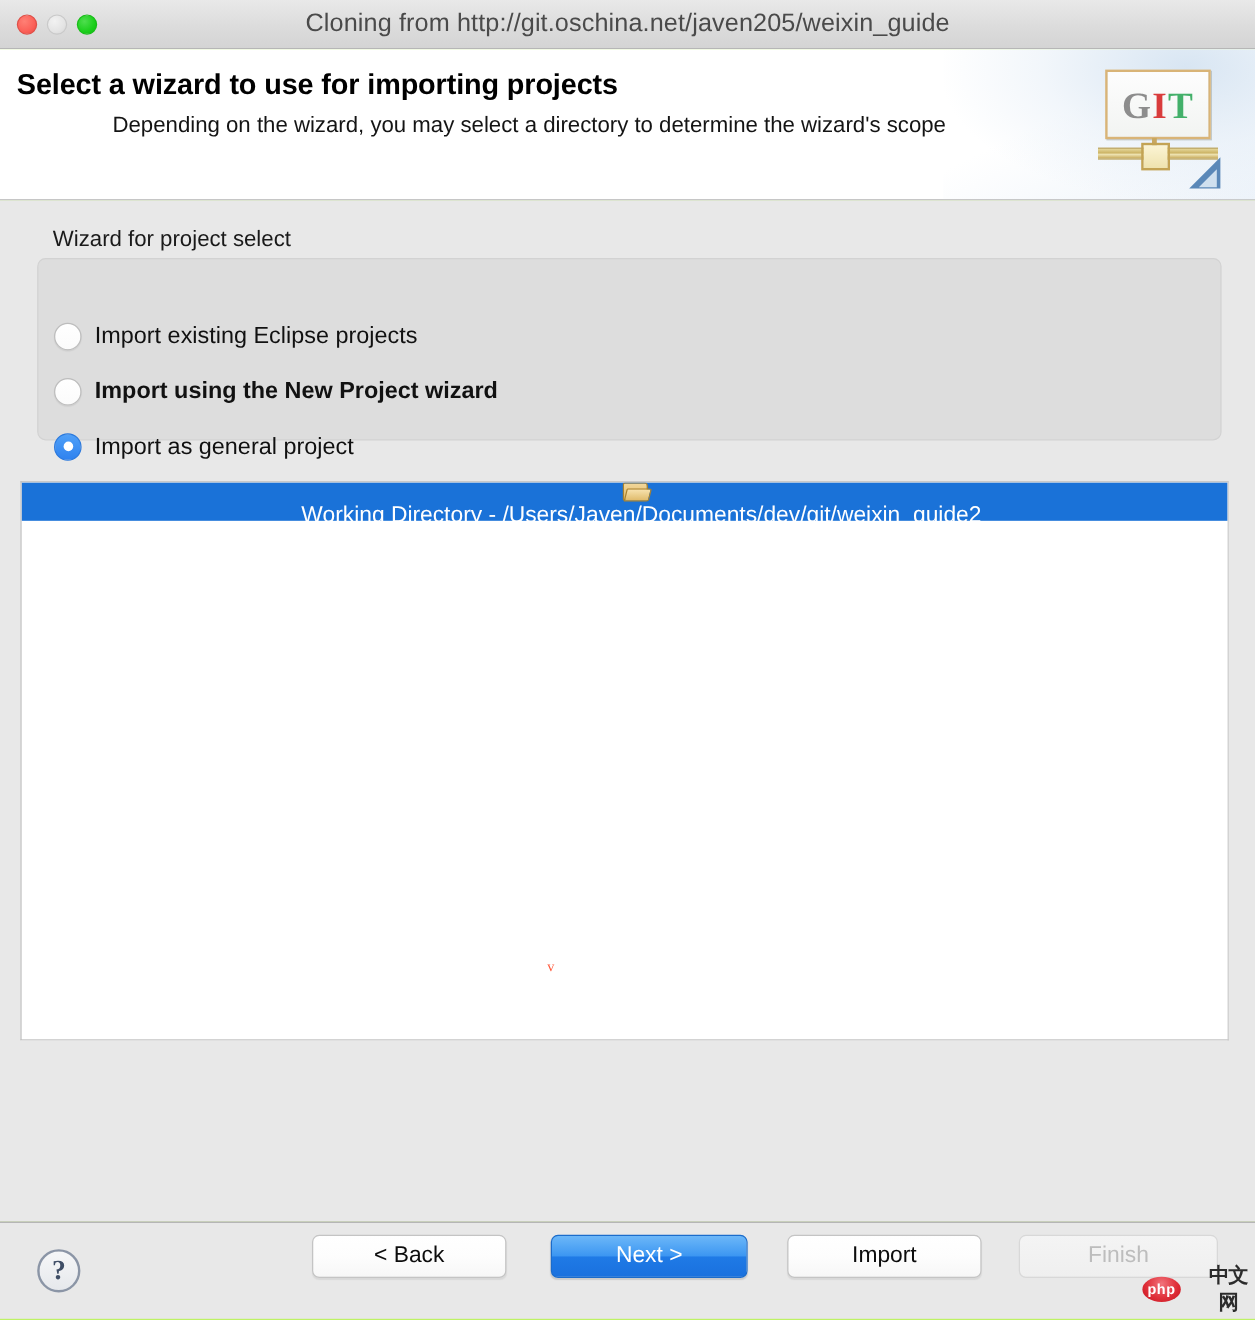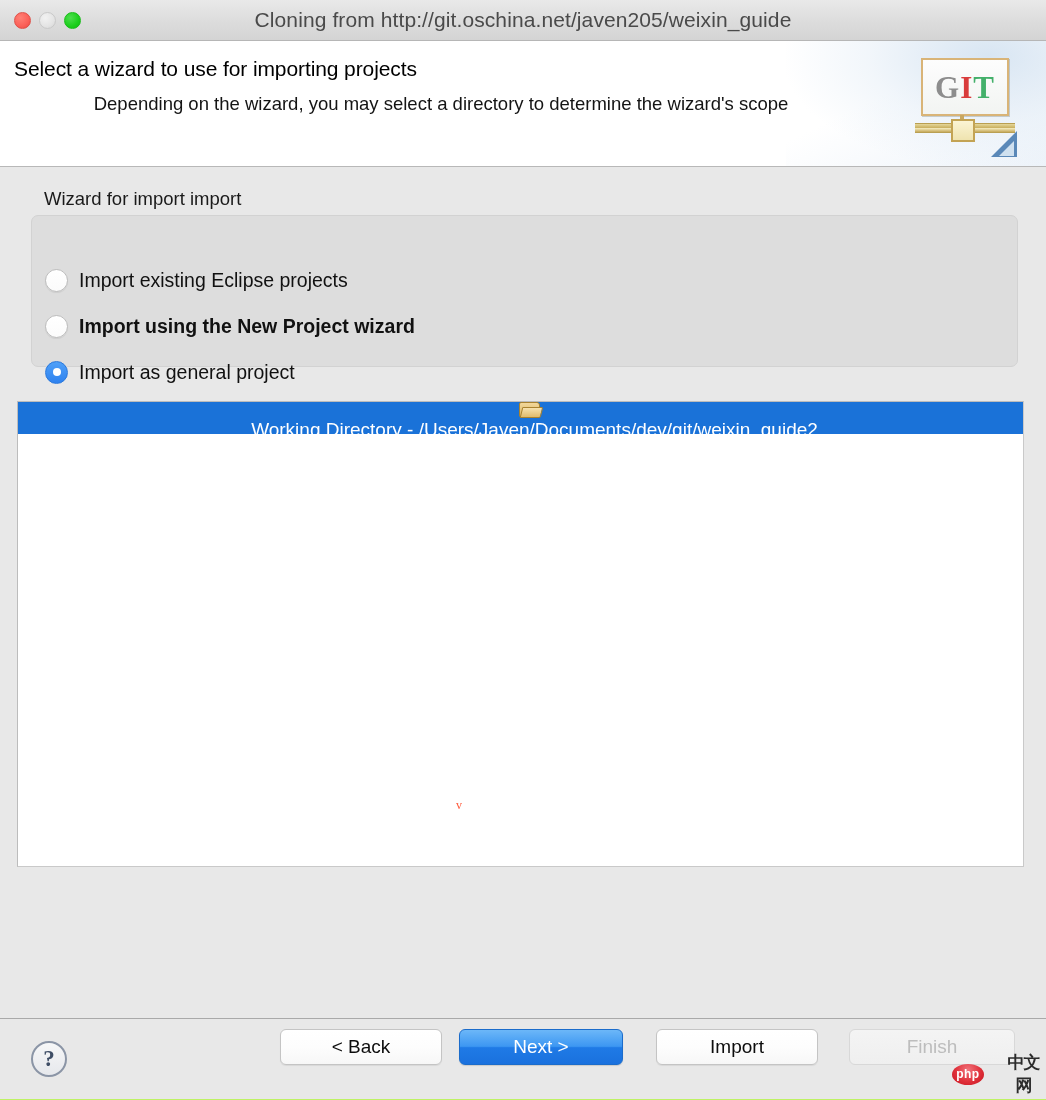--- a/index.html
+++ b/index.html
@@ -90,22 +90,22 @@
     height: 126px;
     background:
       radial-gradient(ellipse at 78% 12%, rgba(214,228,242,.95) 0%, rgba(226,236,246,.45) 42%, rgba(255,255,255,0) 72%),
       linear-gradient(to bottom right, rgba(255,255,255,0) 40%, rgba(222,233,245,.55) 100%);
     pointer-events: none;
   }
   .header-title {
     position: absolute;
     left: 14px;
     top: 16px;
-    font-size: 21px;
-    font-weight: normal;
+    font-size: 24px;
+    font-weight: bold;
     color: #000;
     letter-spacing: -0.1px;
   }
   .header-desc {
     position: absolute;
     left: 26px;
     top: 50px;
     width: 830px;
     font-size: 18.5px;
     color: #141414;
@@ -392,21 +392,21 @@
     background: linear-gradient(to bottom, #6cb7f8 0%, #3d97f2 48%, #1f7ae6 52%, #1a71de 100%);
     border: 1px solid #1b6ccb;
     color: #ffffff;
     box-shadow: 0 1px 1px rgba(0,0,0,.13);
   }
   .btn-disabled {
     background: linear-gradient(to bottom, #f4f4f4 0%, #efefef 100%);
     border: 1px solid #d8d8d8;
     color: #bdbdbd;
   }
-  .btn-back   { left: 280px; width: 162px; }
+  .btn-back   { left: 260px; width: 162px; }
   .btn-next   { left: 459px; width: 164px; }
   .btn-cancel { left: 656px; width: 162px; }
   .btn-finish { left: 849px; width: 166px; }
 
   
   .watermark {
     position: absolute;
     left: 952px;
     top: 1051px;
     display: flex;
@@ -461,21 +461,21 @@
       <div class="git-stem"></div>
       <div class="git-band"></div>
       <div class="git-knot"></div>
       <div class="git-tri"></div>
       <div class="git-tri-in"></div>
     </div>
   </div>
 
   <div class="body">
 
-    <div class="group-label">Wizard for import import</div>
+    <div class="group-label">Wizard for project select</div>
 
     <div class="group-box">
 
       <div class="radio-row r1">
         <span class="radio radio-off"></span>
         <span class="radio-label">Import existing Eclipse projects</span>
       </div>
 
       <div class="radio-row r2">
         <span class="radio radio-off"></span>

